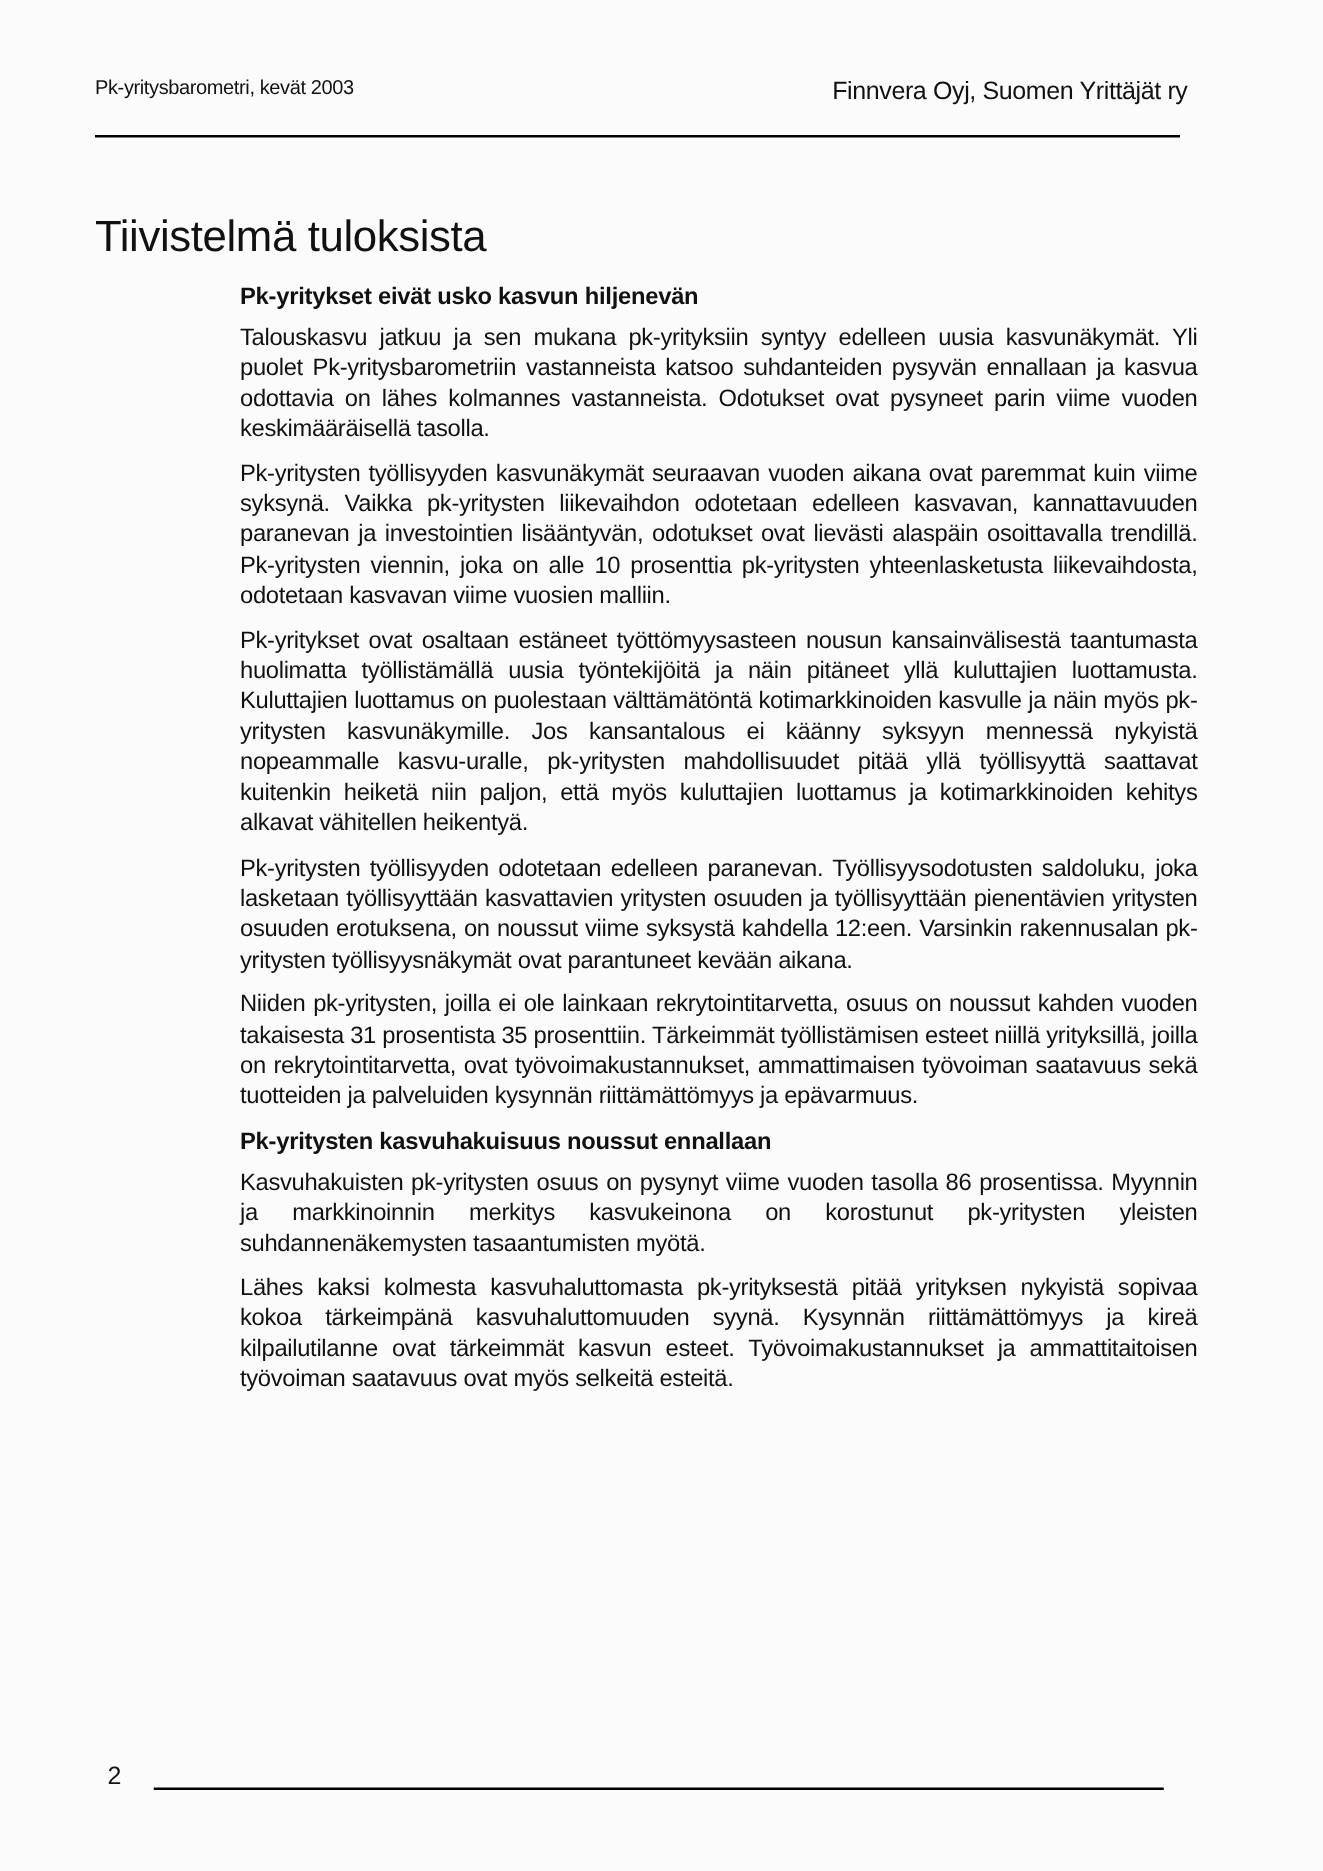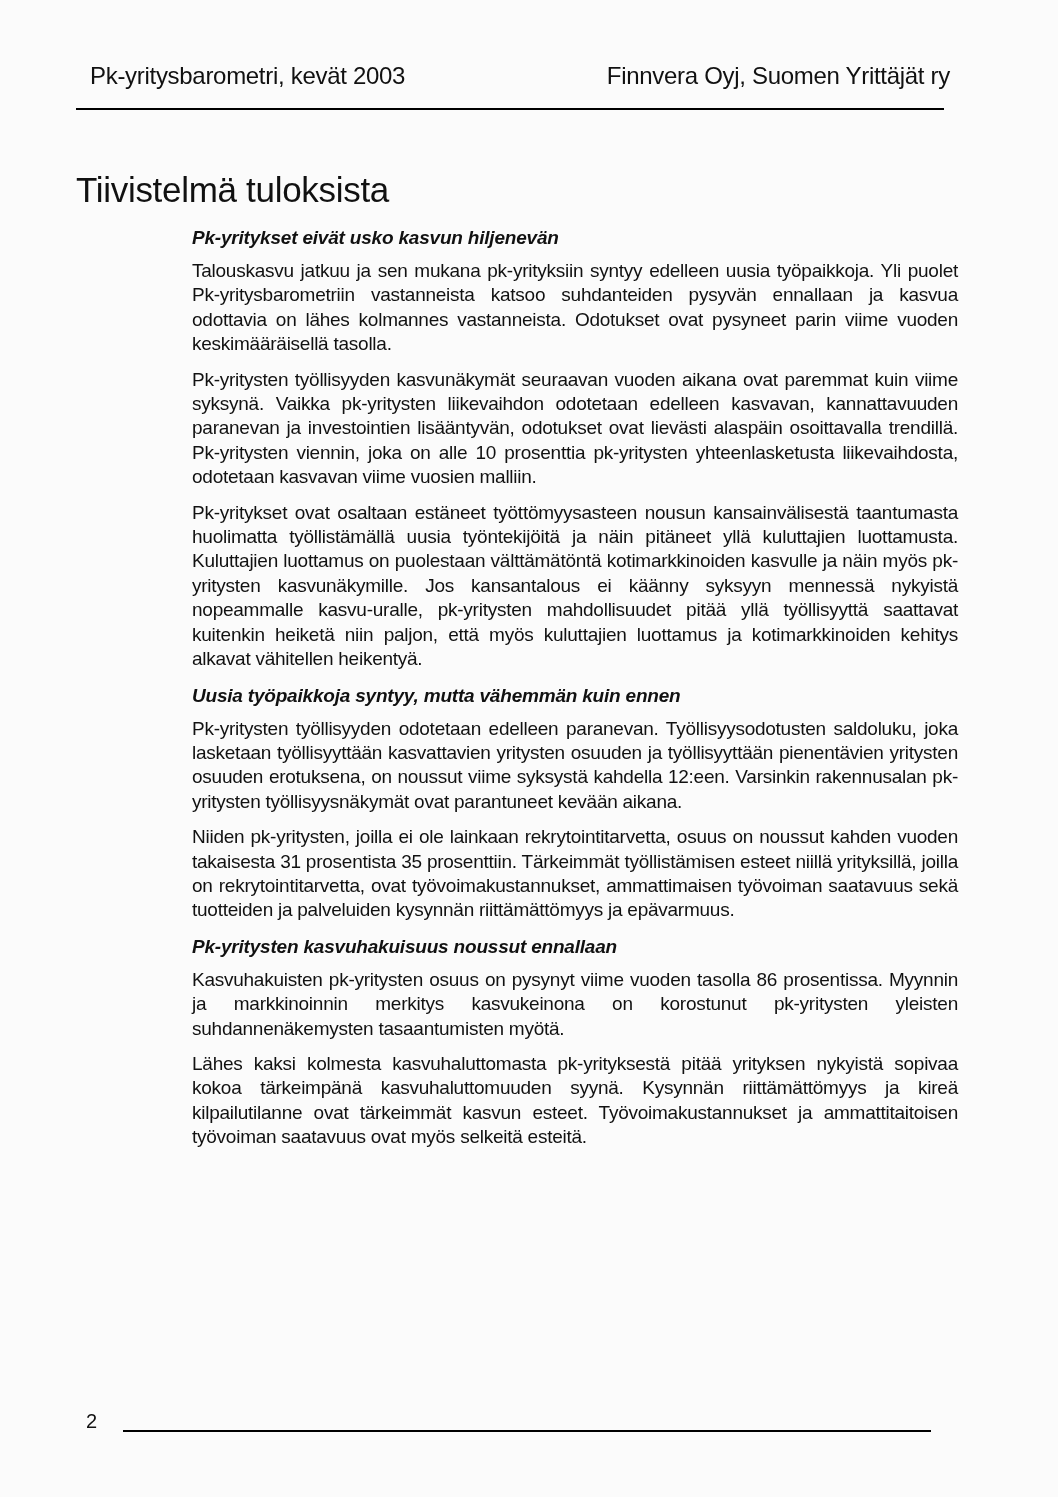--- a/index.html
+++ b/index.html
@@ -5,42 +5,41 @@
   html, body { margin: 0; padding: 0; }
   body {
     width: 1058px; height: 1497px;
     background: #fbfbfb;
     position: relative;
     font-family: "Liberation Sans", sans-serif;
     color: #111;
     overflow: hidden;
   }
   .header-left {
-    position: absolute; left: 90px; top: 62px;
-    font-size: 24px; letter-spacing: -0.3px;
+    position: absolute; left: 76px; top: 62px;
+    font-size: 16px; letter-spacing: -0.3px;
   }
   .header-right {
     position: absolute; right: 108px; top: 62px;
-    font-size: 24px; letter-spacing: -0.3px;
+    font-size: 20px; letter-spacing: -0.3px;
   }
   .header-rule {
     position: absolute; left: 76px; top: 108px;
     width: 868px; height: 2px; background: #000;
   }
   .page-title {
     position: absolute; left: 76px; top: 170px;
     font-size: 35px; font-weight: normal; margin: 0; letter-spacing: -0.3px;
   }
   .content {
     position: absolute; left: 192px; top: 226px; width: 766px;
   }
   .section-heading {
     font-size: 19px; font-weight: bold; margin: 0 0 9px 0; letter-spacing: -0.2px;
     line-height: 24px;
-    font-style: italic;
   }
   .para {
     font-size: 19px; line-height: 24.4px; margin: 0 0 11px 0;
     text-align: justify; letter-spacing: -0.25px;
     hyphens: manual;
   }
   .section { margin-bottom: 12px; }
   .section + .section { margin-top: 0; }
   .page-number {
     position: absolute; left: 86px; top: 1410px; font-size: 20px;
@@ -55,26 +54,25 @@
 
 <div class="header-left">Pk-yritysbarometri, kevät 2003</div>
 <div class="header-right">Finnvera Oyj, Suomen Yrittäjät ry</div>
 <div class="header-rule"></div>
 
 <h1 class="page-title">Tiivistelmä tuloksista</h1>
 
 <div class="content">
   <div class="section">
     <h2 class="section-heading">Pk-yritykset eivät usko kasvun hiljenevän</h2>
-    <p class="para">Talouskasvu jatkuu ja sen mukana pk-yrityksiin syntyy edelleen uusia työpaikkoja. Yli puolet Pk-yritysbarometriin vastanneista katsoo suhdanteiden pysyvän ennallaan ja kasvua odottavia on lähes kolmannes vastanneista. Odotukset ovat pysyneet parin viime vuoden keskimääräisellä tasolla.</p>
+    <p class="para">Talouskasvu jatkuu ja sen mukana pk-yrityksiin syntyy edelleen uusia kasvunäkymät. Yli puolet Pk-yritysbarometriin vastanneista katsoo suhdanteiden pysyvän ennallaan ja kasvua odottavia on lähes kolmannes vastanneista. Odotukset ovat pysyneet parin viime vuoden keskimääräisellä tasolla.</p>
     <p class="para">Pk-yritysten työllisyyden kasvunäkymät seuraavan vuoden aikana ovat parem­mat kuin viime syksynä. Vaikka pk-yritysten liikevaihdon odotetaan edelleen kasvavan, kannattavuuden paranevan ja investointien lisääntyvän, odotukset ovat lievästi alaspäin osoittavalla trendillä. Pk-yritysten viennin, joka on alle 10 prosenttia pk-yritysten yhteenlasketusta liikevaihdosta, odotetaan kasvavan viime vuosien malliin.</p>
     <p class="para">Pk-yritykset ovat osaltaan estäneet työttömyysasteen nousun kansainvälisestä taantumasta huolimatta työllistämällä uusia työntekijöitä ja näin pitäneet yllä kuluttajien luottamusta. Kuluttajien luottamus on puolestaan välttämätöntä kotimarkkinoiden kasvulle ja näin myös pk-yritysten kasvunäkymille. Jos kansan­talous ei käänny syksyyn mennessä nykyistä nopeammalle kasvu-uralle, pk-yritysten mahdollisuudet pitää yllä työllisyyttä saattavat kuitenkin heiketä niin paljon, että myös kuluttajien luottamus ja kotimarkkinoiden kehitys alkavat vähitellen heikentyä.</p>
   </div>
   <div class="section">
-    <h2 class="section-heading">Uusia työpaikkoja syntyy, mutta vähemmän kuin ennen</h2>
     <p class="para">Pk-yritysten työllisyyden odotetaan edelleen paranevan. Työllisyysodotusten saldoluku, joka lasketaan työllisyyttään kasvattavien yritysten osuuden ja työllisyyttään pienentävien yritysten osuuden erotuksena, on noussut viime syksystä kahdella 12:een. Varsinkin rakennusalan pk-yritysten työllisyysnäkymät ovat parantuneet kevään aikana.</p>
     <p class="para">Niiden pk-yritysten, joilla ei ole lainkaan rekrytointitarvetta, osuus on noussut kahden vuoden takaisesta 31 prosentista 35 prosenttiin. Tärkeimmät työllistä­misen esteet niillä yrityksillä, joilla on rekrytointitarvetta, ovat työvoimakustan­nukset, ammattimaisen työvoiman saatavuus sekä tuotteiden ja palveluiden kysynnän riittämättömyys ja epävarmuus.</p>
   </div>
   <div class="section">
     <h2 class="section-heading">Pk-yritysten kasvuhakuisuus noussut ennallaan</h2>
     <p class="para">Kasvuhakuisten pk-yritysten osuus on pysynyt viime vuoden tasolla 86 prosen­tissa. Myynnin ja markkinoinnin merkitys kasvukeinona on korostunut pk-yritysten yleisten suhdannenäkemysten tasaantumisten myötä.</p>
     <p class="para">Lähes kaksi kolmesta kasvuhaluttomasta pk-yrityksestä pitää yrityksen nykyistä sopivaa kokoa tärkeimpänä kasvuhaluttomuuden syynä. Kysynnän riittämät­tömyys ja kireä kilpailutilanne ovat tärkeimmät kasvun esteet. Työvoimakustan­nukset ja ammattitaitoisen työvoiman saatavuus ovat myös selkeitä esteitä.</p>
   </div>
 </div>
 

